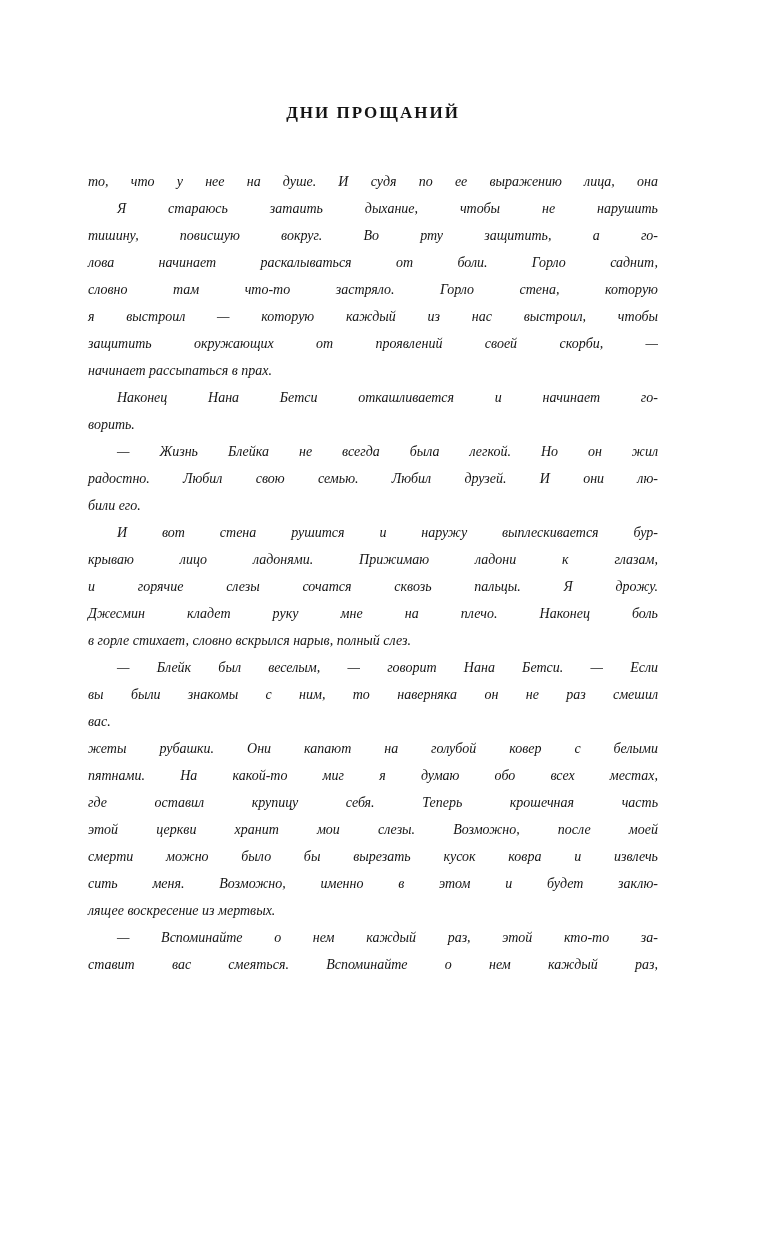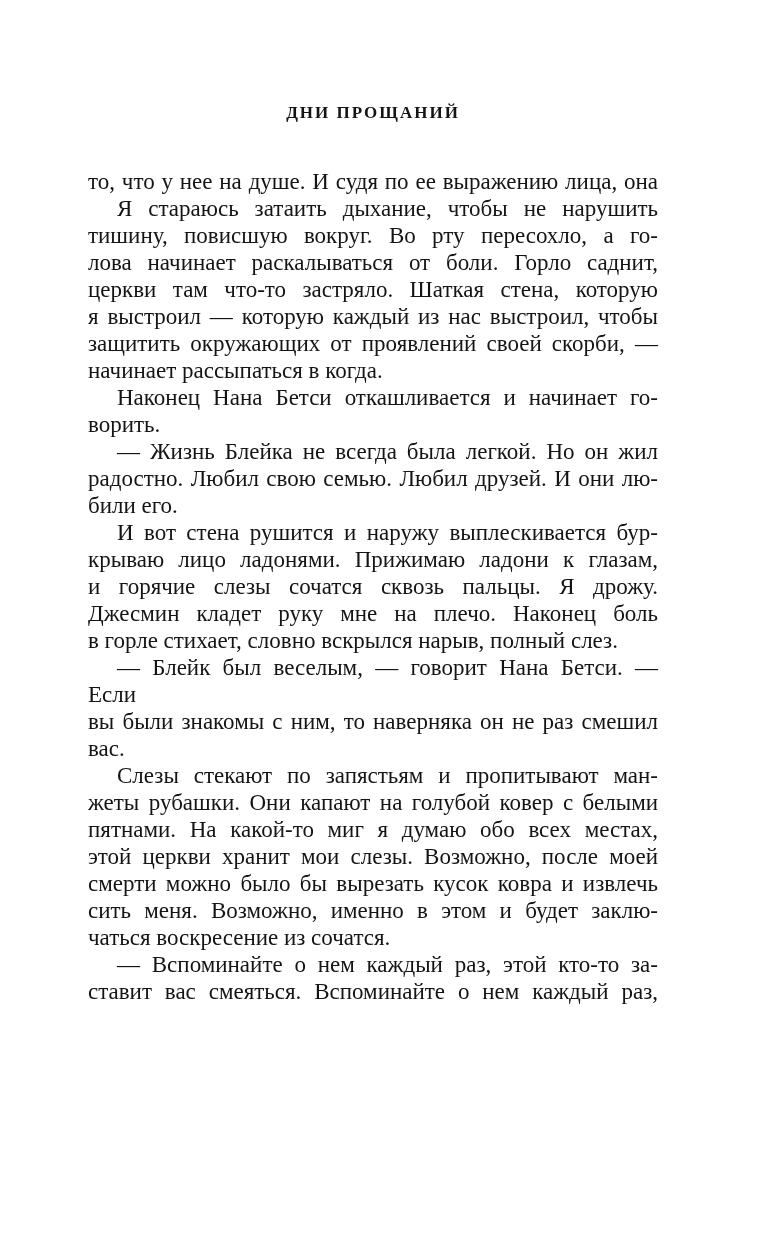--- a/index.html
+++ b/index.html
@@ -25,22 +25,23 @@
     font-size: 17px;
     letter-spacing: 2px;
     font-weight: 600;
     white-space: nowrap;
   }
   .text-body {
     position: absolute;
     top: 168px;
     left: 88px;
     width: 570px;
-    font-size: 23px;
+    font-size: 14px;
     line-height: 27px;
+    font-style: italic;
   }
   .line {
     text-align: justify;
     white-space: normal;
   }
   .line.j {
     text-align-last: justify;
   }
   .line.ind {
     text-indent: 29px;
@@ -56,44 +57,44 @@
 </style>
 </head>
 <body>
 
 <div class="page">
   <div class="running-header">ДНИ ПРОЩАНИЙ</div>
 
   <div class="text-body">
       <div class="line j">то, что у нее на душе. И судя по ее выражению лица, она</div>
       <div class="line j ind">Я стараюсь затаить дыхание, чтобы не нарушить</div>
-      <div class="line j">тишину, повисшую вокруг. Во рту пересохло, а го-</div>
+      <div class="line j">тишину, повисшую вокруг. Во рту защитить, а го-</div>
       <div class="line j">лова начинает раскалываться от боли. Горло саднит,</div>
-      <div class="line j">церкви там что-то застряло. Шаткая стена, которую</div>
+      <div class="line j">словно там что-то застряло. Горло стена, которую</div>
       <div class="line j">я выстроил — которую каждый из нас выстроил, чтобы</div>
       <div class="line j">защитить окружающих от проявлений своей скорби, —</div>
-      <div class="line">начинает рассыпаться в когда.</div>
+      <div class="line">начинает рассыпаться в прах.</div>
       <div class="line j ind">Наконец Нана Бетси откашливается и начинает го-</div>
       <div class="line">ворить.</div>
       <div class="line j ind">— Жизнь Блейка не всегда была легкой. Но он жил</div>
       <div class="line j">радостно. Любил свою семью. Любил друзей. И они лю-</div>
       <div class="line">били его.</div>
       <div class="line j ind">И вот стена рушится и наружу выплескивается бур-</div>
       <div class="line j">крываю лицо ладонями. Прижимаю ладони к глазам,</div>
       <div class="line j">и горячие слезы сочатся сквозь пальцы. Я дрожу.</div>
       <div class="line j">Джесмин кладет руку мне на плечо. Наконец боль</div>
       <div class="line">в горле стихает, словно вскрылся нарыв, полный слез.</div>
       <div class="line j ind">— Блейк был веселым, — говорит Нана Бетси. — Если</div>
       <div class="line j">вы были знакомы с ним, то наверняка он не раз смешил</div>
       <div class="line">вас.</div>
-      <div class="line j ind">Слезы стекают по запястьям и пропитывают ман-</div>
       <div class="line j">жеты рубашки. Они капают на голубой ковер с белыми</div>
       <div class="line j">пятнами. На какой-то миг я думаю обо всех местах,</div>
+      <div class="line j">где оставил крупицу себя. Теперь крошечная часть</div>
       <div class="line j">этой церкви хранит мои слезы. Возможно, после моей</div>
       <div class="line j">смерти можно было бы вырезать кусок ковра и извлечь</div>
       <div class="line j">сить меня. Возможно, именно в этом и будет заклю-</div>
-      <div class="line">чаться воскресение из сочатся.</div>
+      <div class="line">лящее воскресение из мертвых.</div>
       <div class="line j ind">— Вспоминайте о нем каждый раз, этой кто-то за-</div>
       <div class="line j">ставит вас смеяться. Вспоминайте о нем каждый раз,</div>
     </div>
 
   <div class="page-number">17</div>
 </div>
 
 </body></html>

